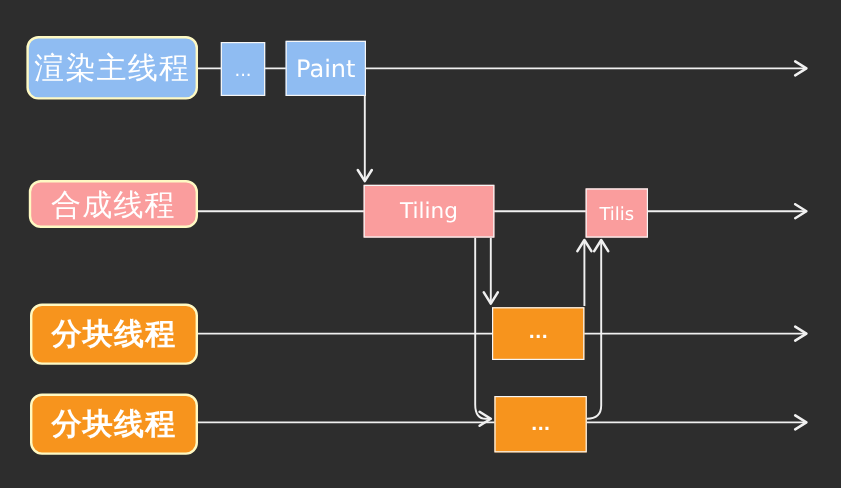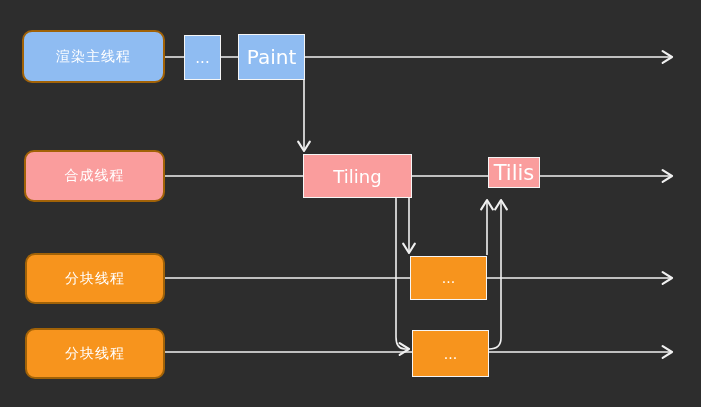--- a/index.html
+++ b/index.html
@@ -13,38 +13,38 @@
   }
   html,body{margin:0;padding:0;background:#1a1a1a;}
   body{font-family:"DejaVu Sans","Liberation Sans",sans-serif;}
   .canvas{
     position:relative;width:701px;height:407px;background:var(--bg);
     overflow:hidden;
   }
   svg.wires{position:absolute;left:0;top:0;z-index:1;}
   .lane-label{
     position:absolute;z-index:2;display:flex;align-items:center;justify-content:center;
-    border:2px solid #a16207;border-radius:10px;color:var(--ink);
-    font-size:14px;letter-spacing:1px;box-sizing:border-box;
+    border:2px solid #fef9c3;border-radius:10px;color:var(--ink);
+    font-size:25px;letter-spacing:1px;box-sizing:border-box;
   }
   .task{
     position:absolute;z-index:2;display:flex;align-items:center;justify-content:center;
     border:1.5px solid #f5f5f5;color:var(--ink);box-sizing:border-box;
   }
   .fill-blue{background:var(--blue);}
   .fill-pink{background:var(--pink);}
-  .fill-orange{background:var(--orange);}
+  .fill-orange{background:var(--orange);font-weight:bold;}
   .lbl-main  {left:22px; top:30px;  width:143px;height:53px;}
-  .lbl-comp  {left:24px; top:150px; width:141px;height:52px;}
+  .lbl-comp  {left:24px; top:150px; width:141px;height:40px;}
   .lbl-tile1 {left:25px; top:253px; width:140px;height:51px;}
   .lbl-tile2 {left:25px; top:328px; width:140px;height:51px;}
   .t-dots-main{left:184px;top:35px; width:37px; height:45px;font-size:15px;}
   .t-paint   {left:238px;top:34px; width:67px; height:46px;font-size:20px;}
   .t-tiling  {left:303px;top:154px;width:109px;height:44px;font-size:18px;}
-  .t-tilis   {left:488px;top:157px;width:52px; height:31px;font-size:21px;}
+  .t-tilis   {left:488px;top:157px;width:52px; height:41px;font-size:15px;}
   .t-dots1   {left:410px;top:256px;width:77px; height:44px;font-size:14px;}
   .t-dots2   {left:412px;top:330px;width:77px; height:47px;font-size:14px;}
   .watermark{
     position:absolute;right:6px;bottom:6px;z-index:3;
     color:var(--watermark);font-size:16px;letter-spacing:1px;
   }
 </style>
 </head>
 <body>
 

